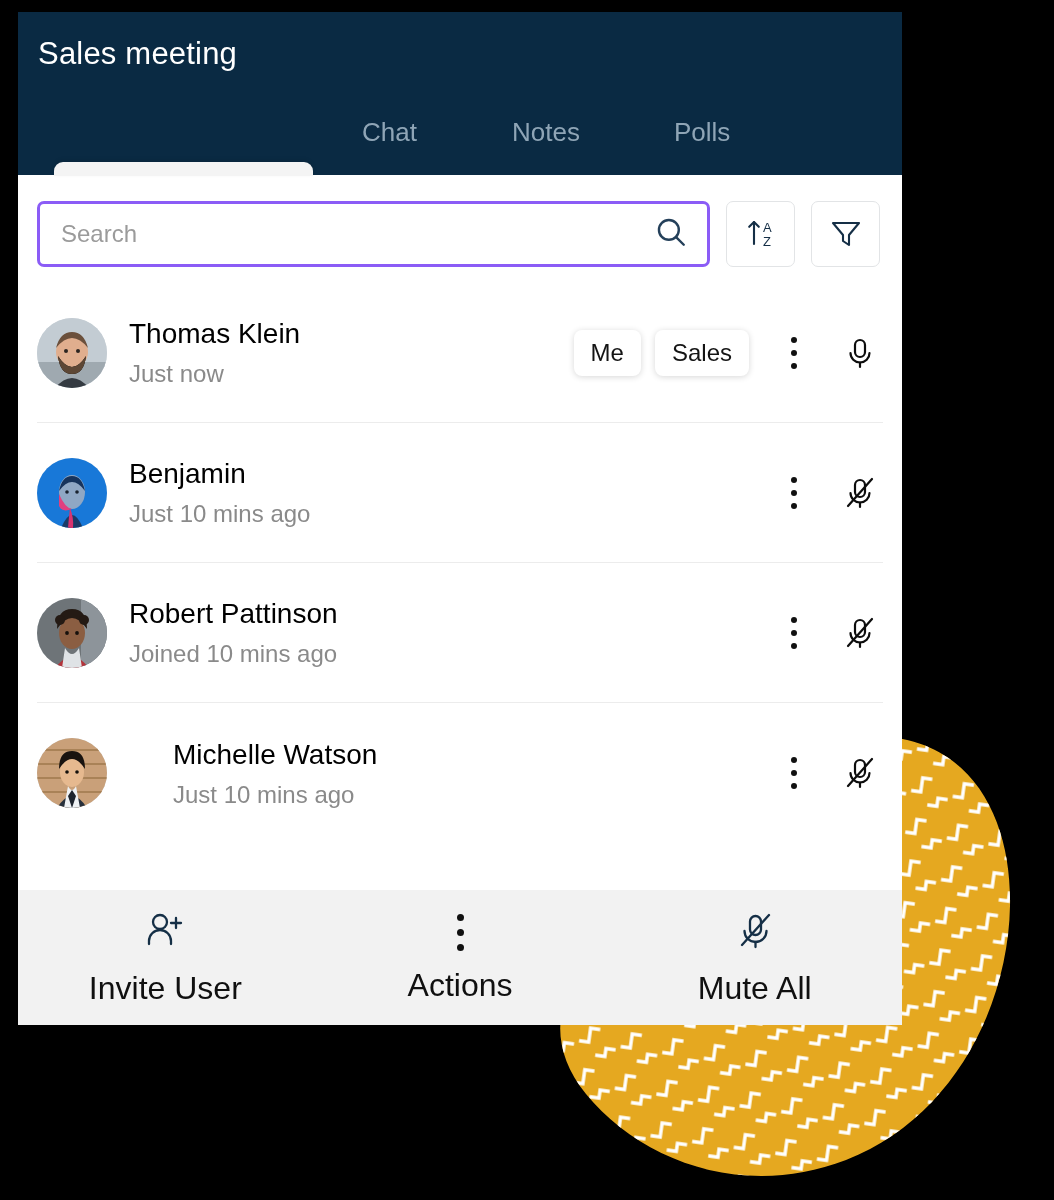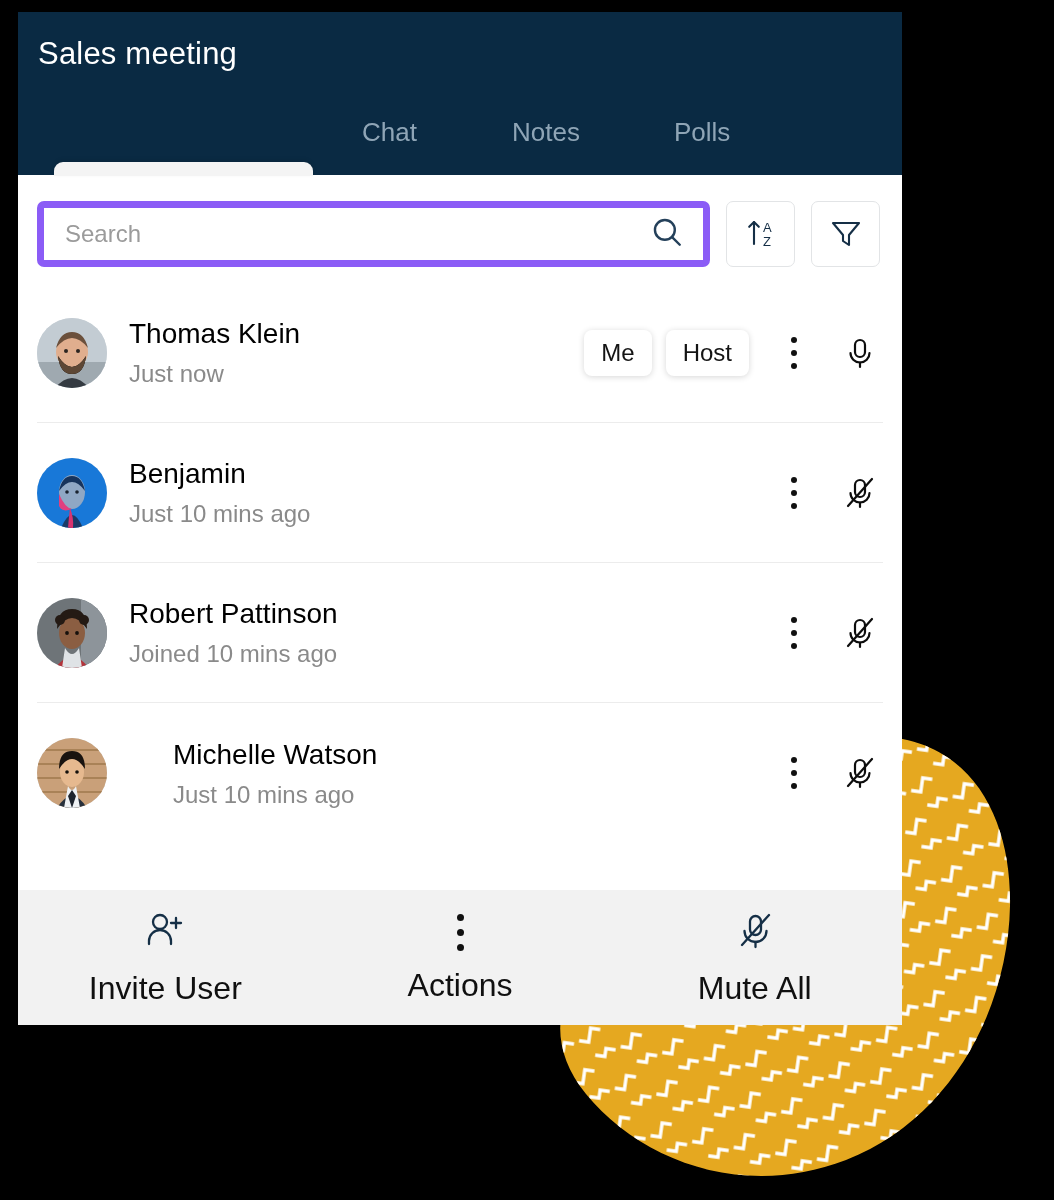--- a/index.html
+++ b/index.html
@@ -44,21 +44,21 @@
   #tab-indicator{
     position:absolute;left:36px;bottom:-1px;width:259px;height:14px;
     background:#f4f4f4;border-radius:9px 9px 0 0;
     box-shadow:0 -2px 4px rgba(0,0,0,.10);
   }
   
   #search-row{
     display:flex;align-items:center;gap:16px;padding:26px 22px 16px 19px;
   }
   #search-box{
-    flex:1;height:66px;border:7px solid #8b5cf6;border-radius:7px;
+    flex:1;height:66px;border:3px solid #8b5cf6;border-radius:7px;
     display:flex;align-items:center;padding:0 19px;box-sizing:border-box;
     background:#fff;
   }
   #search-input{
     flex:1;border:none;outline:none;font-size:24px;color:#1b1b1b;
     font-family:"Liberation Sans", sans-serif;background:transparent;
   }
   #search-input::placeholder{color:#9B9B9B;}
   .icon-btn{
     width:69px;height:66px;border:1px solid #E2E4E6;border-radius:7px;
@@ -199,21 +199,21 @@
           <circle cx="29" cy="33" r="2" fill="#2b2420"></circle>
             <circle cx="41" cy="33" r="2" fill="#2b2420"></circle>
         </svg>
       </div>
       <div class="p-info">
         <div class="p-name">Thomas Klein</div>
         <div class="p-time">Just now</div>
       </div>
       <div class="p-badges">
         <span class="badge">Me</span>
-        <span class="badge">Host</span>
+        <span class="badge">Sales</span>
       </div>
       <div class="p-actions">
         <button class="kebab">
             <i></i>
             <i></i>
             <i></i>
           </button>
         <button class="mic-btn">
           <svg width="40" height="40" viewBox="0 0 40 40" fill="none" stroke="#0d0d0d" stroke-width="2.2" stroke-linecap="round">
             <rect x="15" y="7" width="10" height="17" rx="5"></rect>

